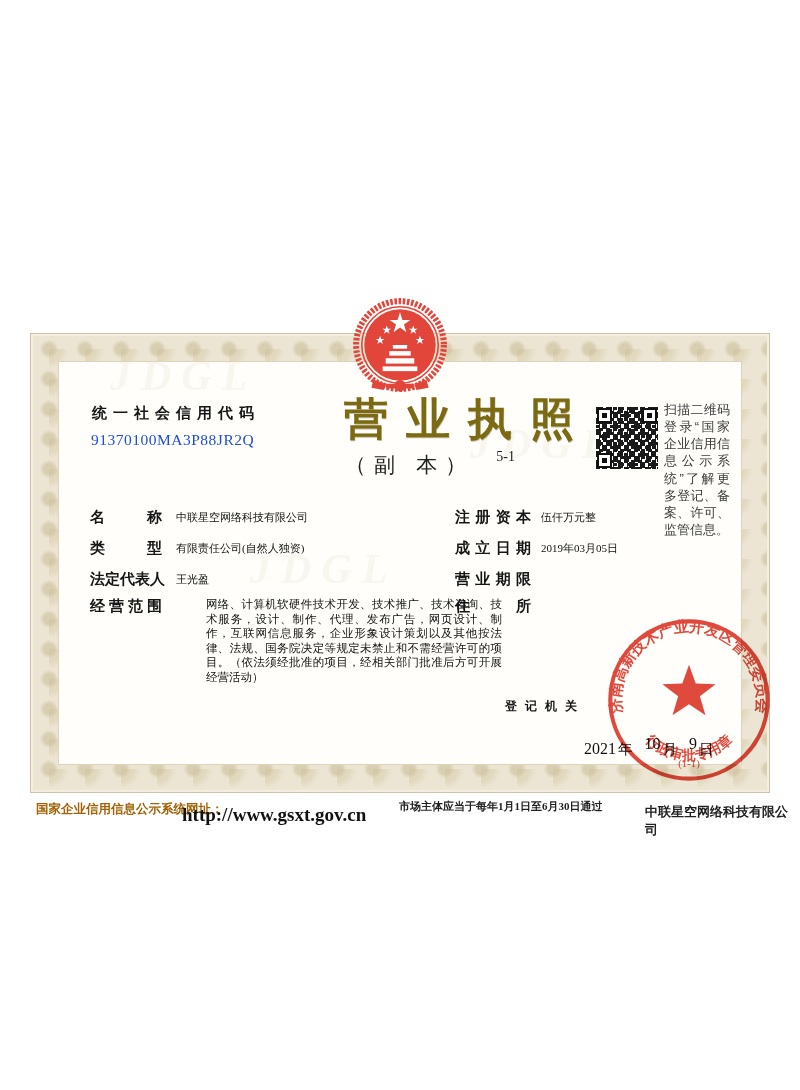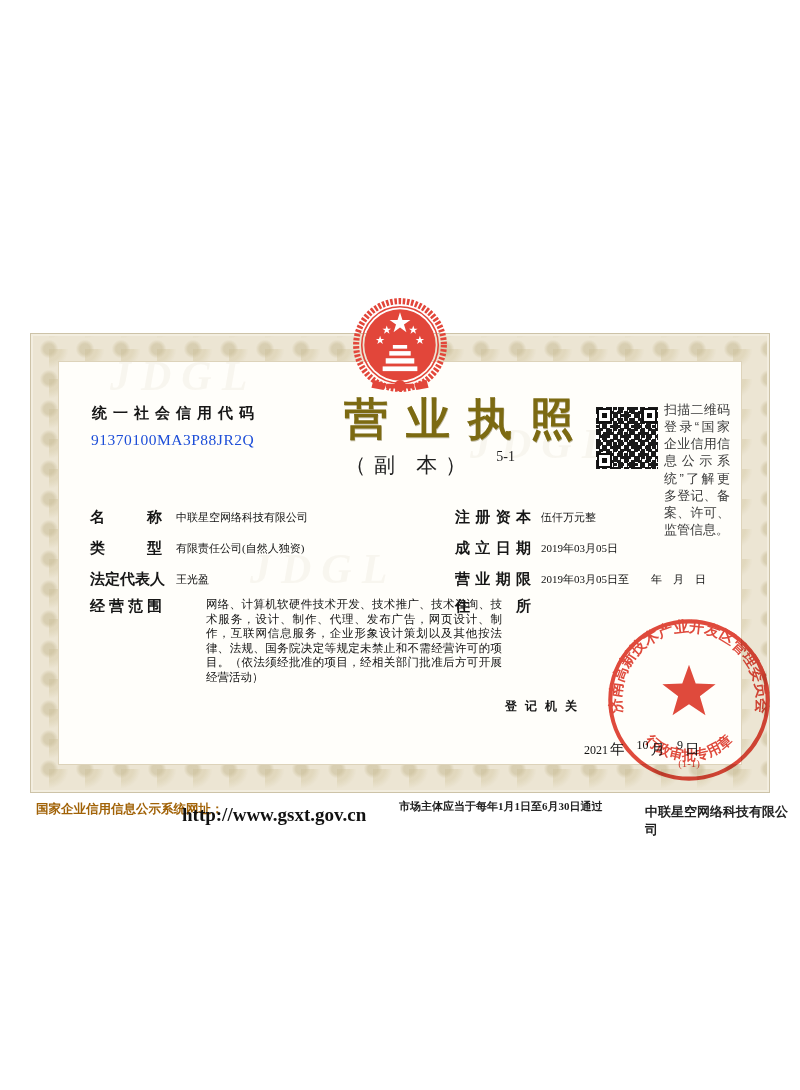--- a/index.html
+++ b/index.html
@@ -83,21 +83,21 @@
   .scope-w{width:296px;} .addr-w{width:230px;}
   
   .reg-label{
     position:absolute; left:505px; top:698px; font-size:12px; font-weight:bold;
     letter-spacing:8px; color:#161616; z-index:2;
   }
   .date-row{
     position:absolute; left:584px; top:740px; z-index:2;
     font-family:"Liberation Serif", serif; font-size:16px; color:#111; white-space:nowrap;
   }
-  .date-row .num{font-size:12px;}
+  .date-row .num{font-size:16px;}
   .date-row .raised{position:relative; top:-5px;}
   .date-row .unit{font-size:14.5px; margin:0 2px;}
   .date-row .gap{display:inline-block; width:10px;}
   
   .seal{position:absolute; left:601px; top:612px; width:176px; height:176px; z-index:5;
     mix-blend-mode:multiply; opacity:.92;}
   
   .footer-left-label{position:absolute; left:36px; top:801px; font-size:12.5px; font-weight:bold; font-family:"Liberation Serif", serif; color:#a16207;}
   .footer-url{position:absolute; left:182px; top:804px; font-size:19px; font-weight:bold; font-family:"Liberation Serif", serif; color:#111;}
   .footer-mid{position:absolute; left:399px; top:799px; width:250px; font-size:11px; font-weight:bold; font-family:"Liberation Serif", serif; line-height:1.45; color:#222;}
@@ -202,21 +202,20 @@
       </span>
     <span class="fvalue">2019年03月05日</span>
   </div>
   <div class="frow" style="left:455px; top:570px;">
     <span class="flabel spread w76">
         <span>营</span>
         <span>业</span>
         <span>期</span>
         <span>限</span>
       </span>
-    <span class="fvalue">2019年03月05日至　　年　月　日</span>
   </div>
   <div class="frow" style="left:455px; top:597px;">
     <span class="flabel spread w76">
         <span>住</span>
         <span>所</span>
       </span>
   </div>
 
   <div class="reg-label">登记机关</div>
   <div class="date-row">

